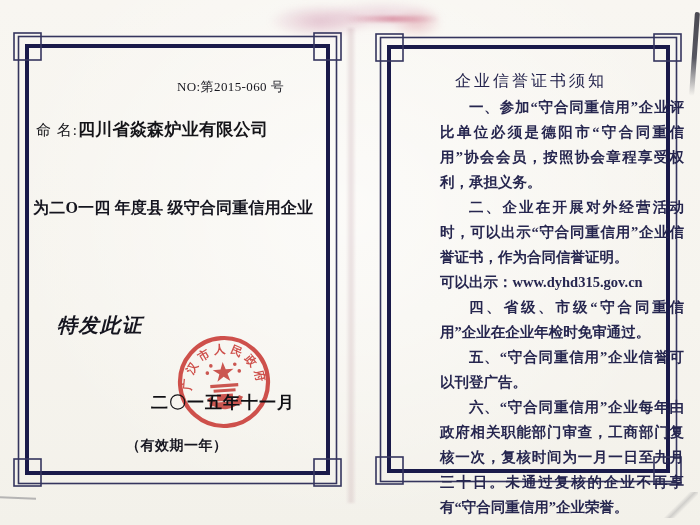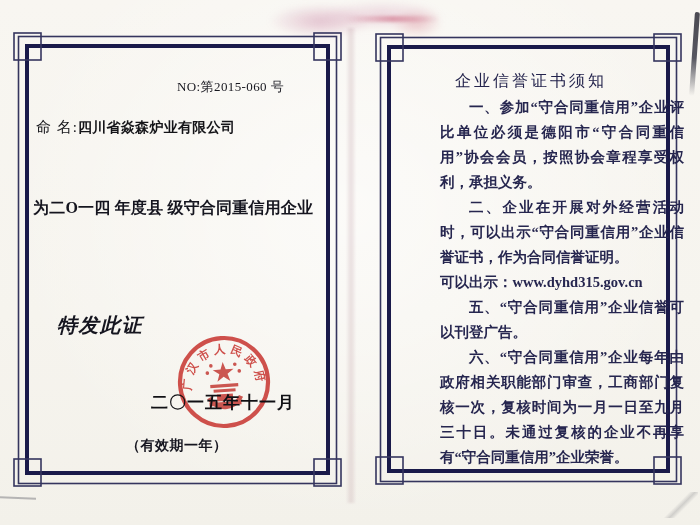--- a/index.html
+++ b/index.html
@@ -34,21 +34,21 @@
   .bottom-edge-line{position:absolute;left:0px;top:497px;width:36px;height:2px;z-index:0;
     background:rgba(120,120,126,.5);transform:rotate(2deg);}
   .corner-curl{position:absolute;left:664px;top:492px;width:34px;height:26px;z-index:0;
     background:linear-gradient(135deg, rgba(0,0,0,0) 42%, rgba(150,150,152,.38) 52%, rgba(255,255,255,0) 62%);}
 
   
   .txt{position:absolute;z-index:3;white-space:nowrap;}
   .serial{left:177px;top:78px;font-size:13px;font-weight:normal;color:#17171f;letter-spacing:.4px;}
   .name-line{left:36px;top:118px;color:#141418;}
   .name-label{font-size:15px;font-weight:normal;letter-spacing:1px;}
-  .company{font-size:14px;font-weight:bold;letter-spacing:.3px;}
+  .company{font-size:17px;font-weight:bold;letter-spacing:.3px;}
   .award{left:33px;top:198px;font-size:16px;font-weight:bold;color:#15151f;letter-spacing:.2px;}
   .issue{left:57px;top:312px;font-size:20px;font-weight:bold;color:#15151f;letter-spacing:1.5px;font-style:italic;}
   .dateline{left:151px;top:391px;font-size:17px;font-weight:bold;color:#101014;letter-spacing:1px;z-index:5;}
   .validity{left:126px;top:437px;font-size:14px;font-weight:bold;color:#15151f;letter-spacing:.5px;}
 
   .notice-title{left:402px;top:71px;width:258px;text-align:center;
     font-size:16px;font-weight:normal;color:#23234c;letter-spacing:3px;}
   .notice-body{position:absolute;left:404px;top:95px;width:244px;z-index:3;
     font-size:14.5px;line-height:25px;font-weight:bold;color:#26264f;
     text-align:justify;margin-left:36px;}
@@ -122,18 +122,19 @@
     <div class="txt dateline">二〇一五年十一月</div>
     <div class="txt validity">（有效期一年）</div>
   </div>
 
   <div>
     <div class="txt notice-title">企业信誉证书须知</div>
     <div class="notice-body">
       <p class="indent">一、参加“守合同重信用”企业评比单位必须是德阳市“守合同重信用”协会会员，按照协会章程享受权利，承担义务。</p>
       <p class="indent">二、企业在开展对外经营活动时，可以出示“守合同重信用”企业信誉证书，作为合同信誉证明。</p>
       <p>可以出示：www.dyhd315.gov.cn</p>
+      <p class="indent">四、省级、市级“守合同重信用”企业在企业年检时免审通过。</p>
       <p class="indent">五、“守合同重信用”企业信誉可以刊登广告。</p>
       <p class="indent">六、“守合同重信用”企业每年由政府相关职能部门审查，工商部门复核一次，复核时间为一月一日至九月三十日。未通过复核的企业不再享有“守合同重信用”企业荣誉。</p>
     </div>
   </div>
 
 </div>
 
 </body></html>

